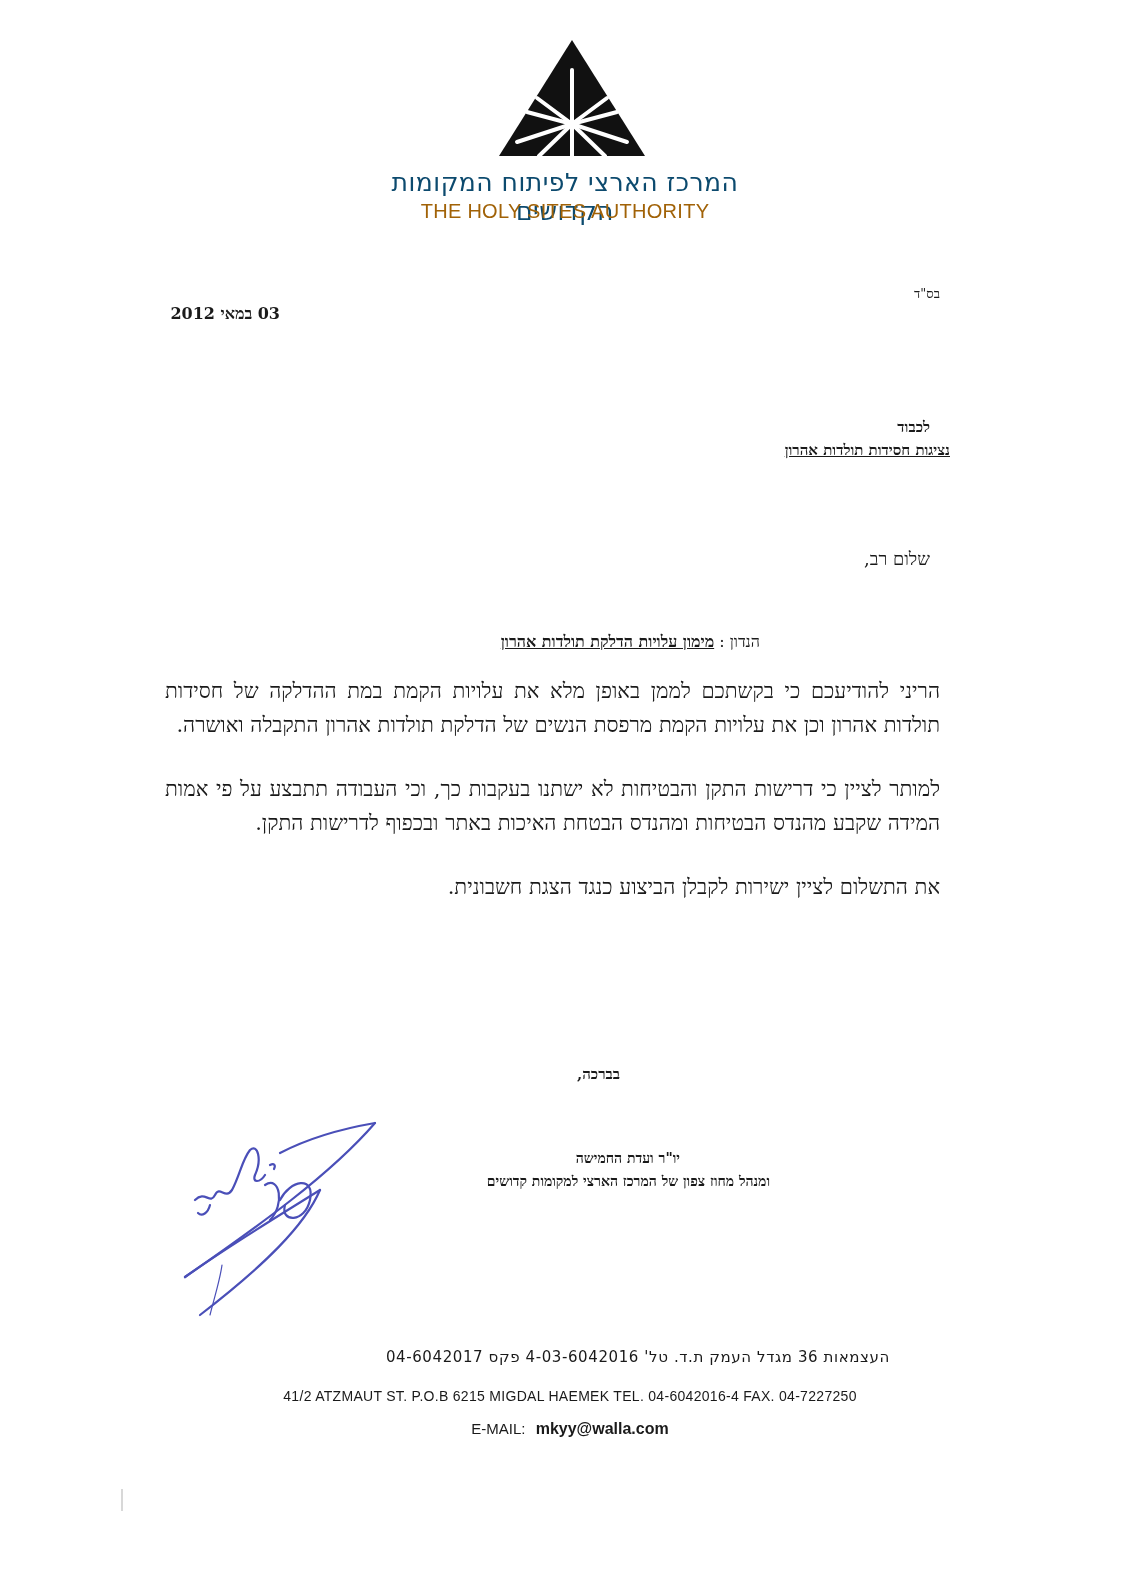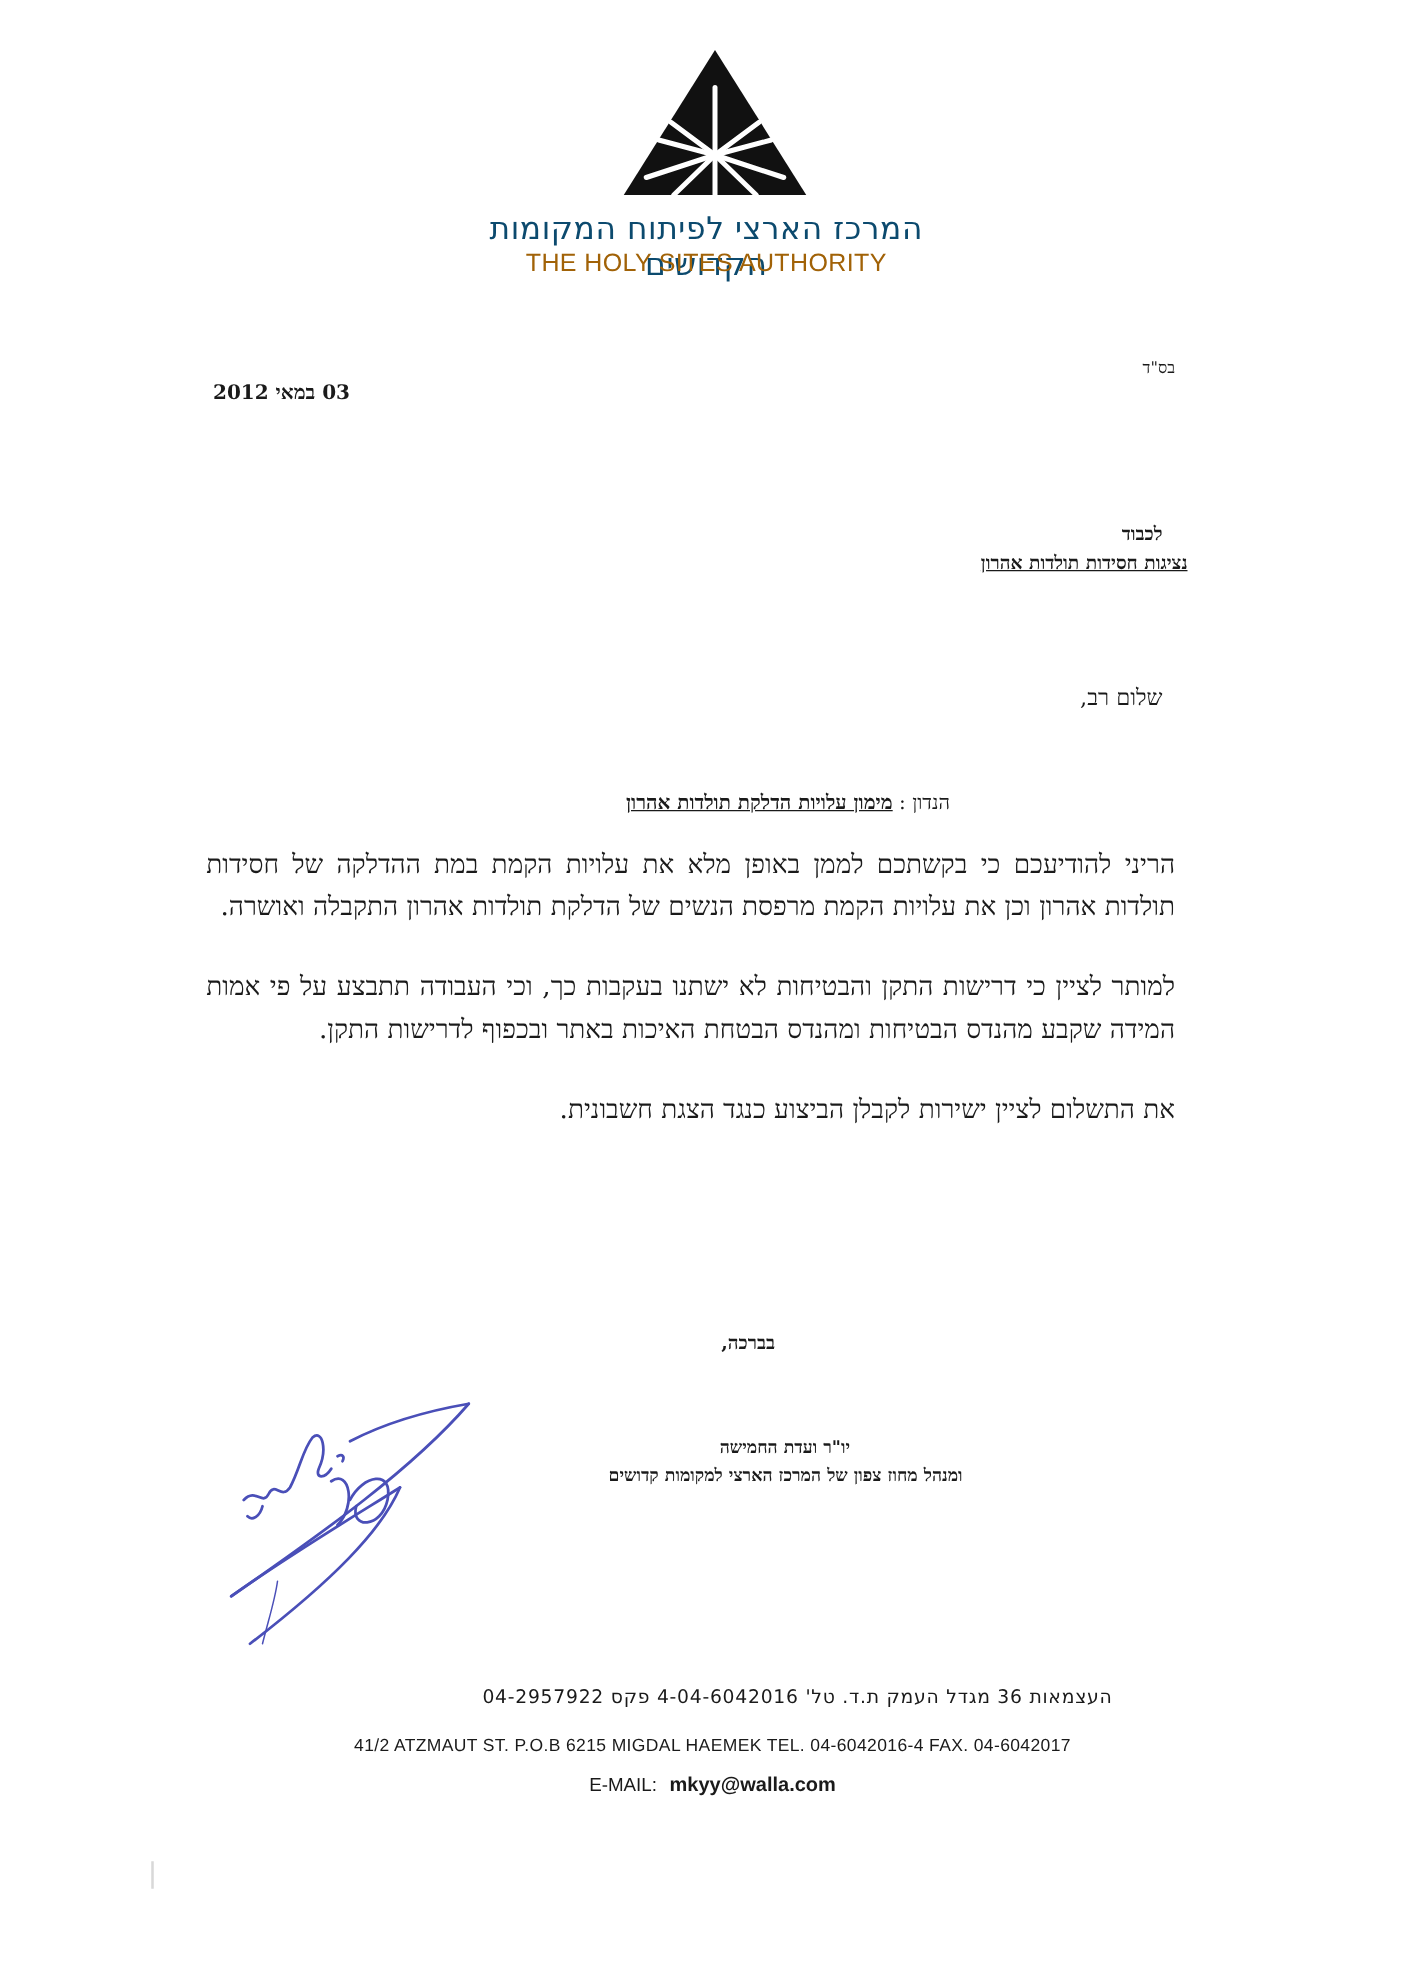--- a/index.html
+++ b/index.html
@@ -140,20 +140,20 @@
     <path d="M95,80 C110,70 115,100 100,115"></path>
     <path d="M25,95 C35,85 40,100 45,90 C50,80 55,95 62,85 C70,70 72,55 80,45 C88,38 92,55 85,70 C82,78 90,78 95,70"></path>
     <path d="M100,60 C104,58 106,60 104,64"></path>
     <path d="M40,100 C38,108 32,112 28,108"></path>
   </svg>
 </div>
 
 <div class="abs sig-title1 rtl">יו"ר ועדת החמישה</div>
 <div class="abs sig-title2 rtl">ומנהל מחוז צפון של המרכז הארצי למקומות קדושים</div>
 
-<div class="abs footer-he rtl">העצמאות 36 מגדל העמק ת.ד. טל' 4-04-6042016 פקס 04-2957922</div>
-<div class="abs footer-en">41/2 ATZMAUT ST. P.O.B 6215 MIGDAL HAEMEK TEL. 04-6042016-4 FAX. 04-6042017</div>
+<div class="abs footer-he rtl">העצמאות 36 מגדל העמק ת.ד. טל' 4-03-6042016 פקס 04-6042017</div>
+<div class="abs footer-en">41/2 ATZMAUT ST. P.O.B 6215 MIGDAL HAEMEK TEL. 04-6042016-4 FAX. 04-7227250</div>
 <div class="abs footer-email">
   <span>E-MAIL:</span>
   <span class="email-value">mkyy@walla.com</span>
 </div>
 
 <div class="abs scan-mark"></div>
 
 </body></html>

